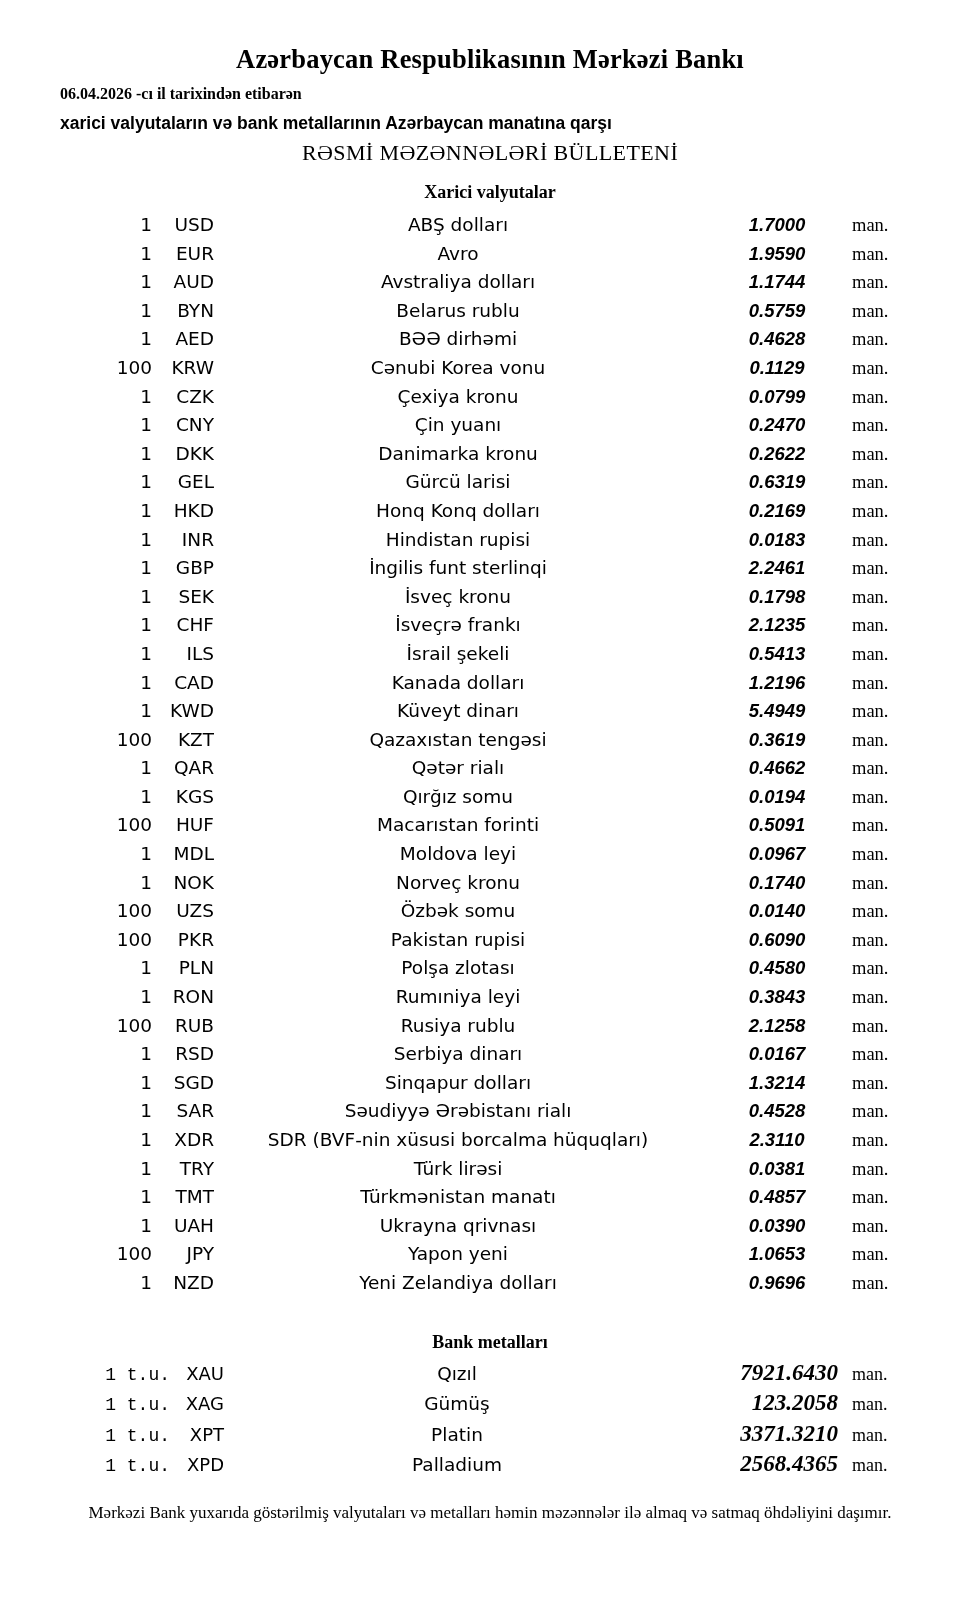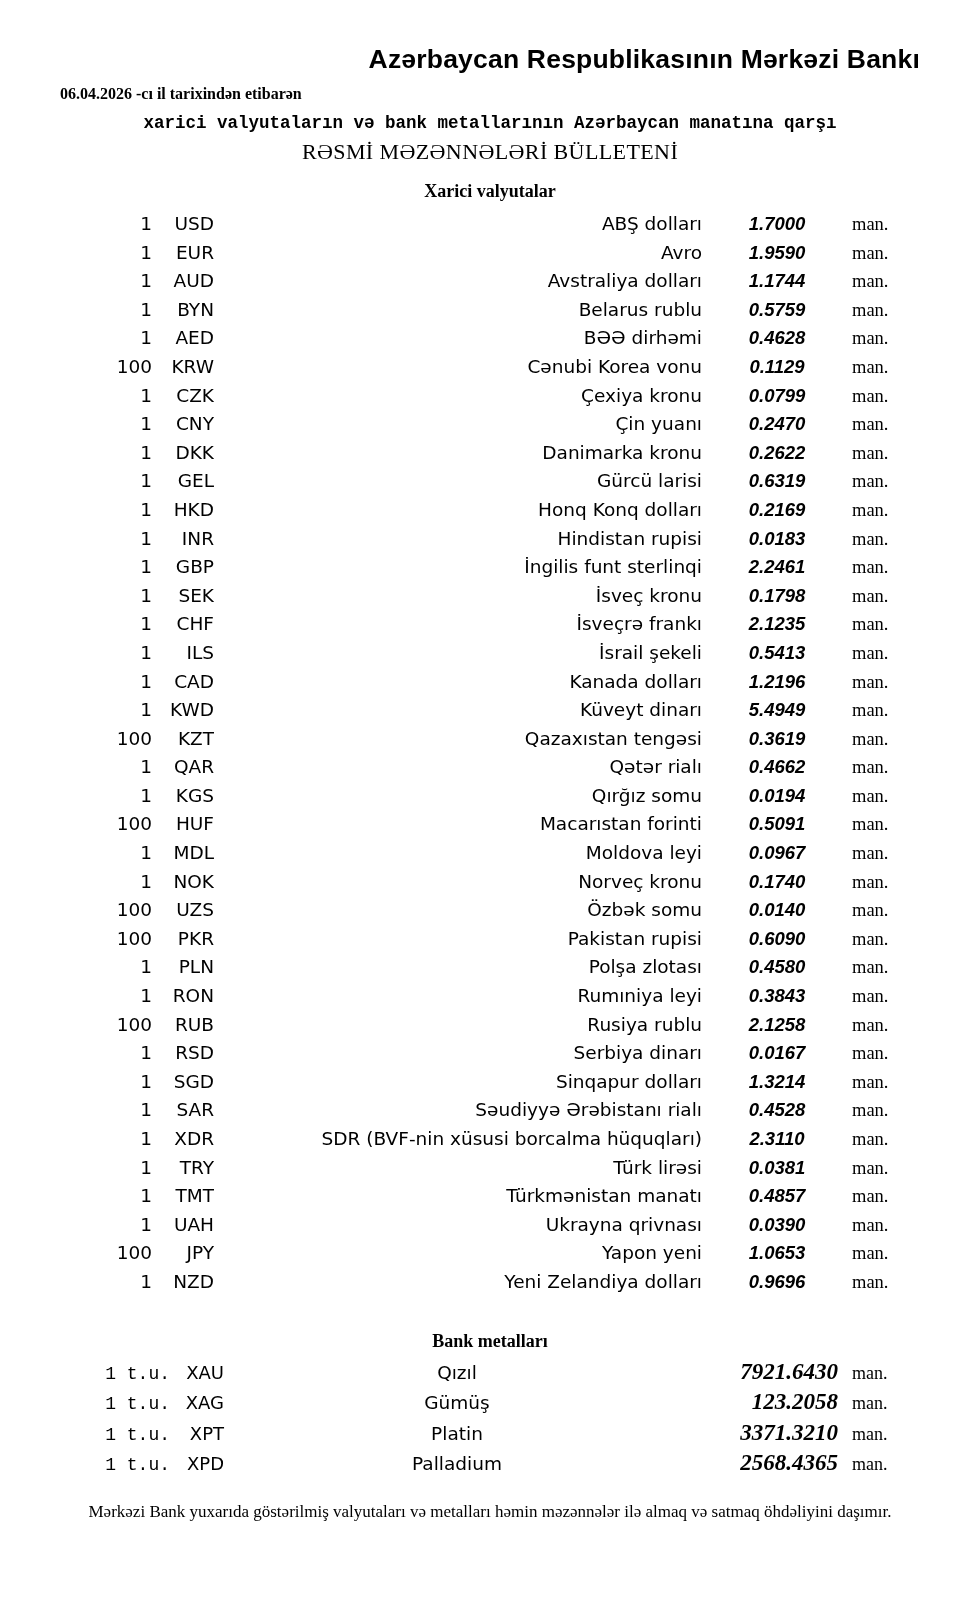--- a/index.html
+++ b/index.html
@@ -13,37 +13,36 @@
     font-family: "DejaVu Sans", sans-serif;
     color: #000000;
     position: relative;
   }
   .page {
     width: 980px;
     box-sizing: border-box;
     padding: 44px 60px 20px 60px;
   }
   .bank-title {
-    text-align: right;
-    font-family: Liberation Sans, sans-serif;
+    text-align: center;
+    font-family: Liberation Serif, serif;
     font-weight: bold;
     font-size: 26.5px;
     letter-spacing: 0.2px;
     margin: 0 0 10px 0;
   }
   .date-line {
     text-align: left;
     font-family: "Liberation Serif", serif;
     font-weight: bold;
     font-size: 16px;
     margin: 0 0 10px 0;
   }
   .subtitle-line {
-    text-align: center;
-    font-family: Liberation Mono, monospace;
+    font-family: Liberation Sans, sans-serif;
     font-weight: bold;
     font-size: 17.5px;
     margin: 0 0 6px 0;
   }
   .bulletin-line {
     text-align: center;
     font-family: "Liberation Serif", serif;
     font-weight: normal;
     font-size: 22px;
     letter-spacing: 0.4px;
@@ -77,21 +76,21 @@
     padding-right: 7px;
   }
   td.code {
     width: 62px;
     text-align: right;
     font-family: "DejaVu Sans", sans-serif;
     font-size: 18px;
     padding-right: 8px;
   }
   td.name {
-    text-align: right;
+    text-align: center;
     font-family: "DejaVu Sans", sans-serif;
     font-size: 18.5px;
     padding-left: 4px;
   }
   td.rate {
     width: 150px;
     text-align: center;
     font-family: Liberation Sans, sans-serif;
     font-style: italic;
     font-weight: bold;

